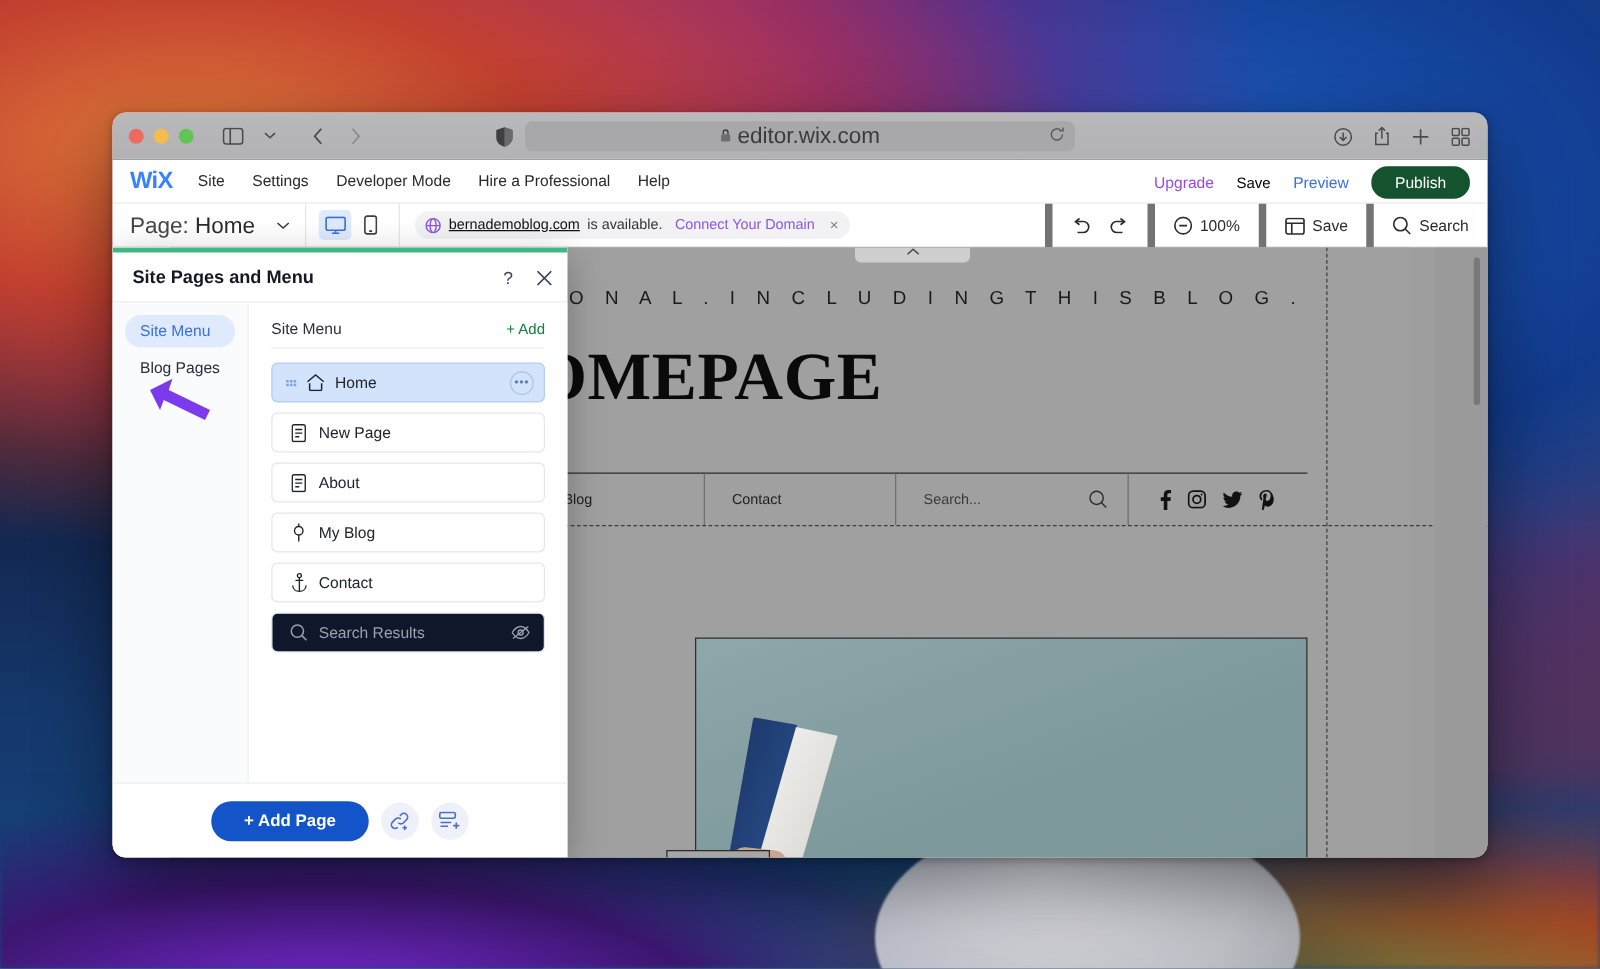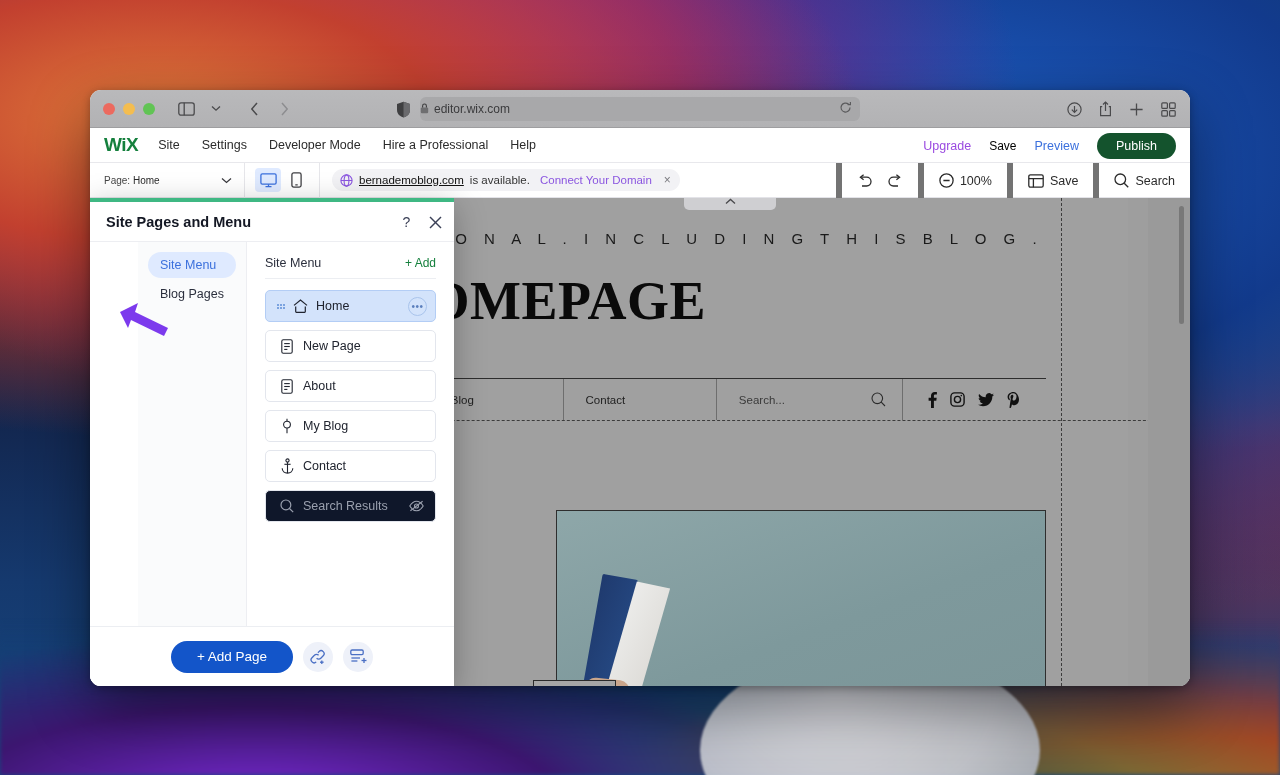--- a/index.html
+++ b/index.html
@@ -78,44 +78,44 @@
     width: 26px; height: 24px;
     display: flex; align-items: center; justify-content: center;
     color: #4a4a4c;
   }
   .urlbar {
     position: absolute;
     left: 50%; transform: translateX(-50%);
     width: 440px; height: 24px;
     background: #a8a8aa;
     border-radius: 6px;
-    display: flex; align-items: center; justify-content: flex-start;
+    display: flex; align-items: center; justify-content: center;
     gap: 5px;
-    font-size: 12px; color: #3b3b3d;
+    font-size: 18px; color: #3b3b3d;
   }
   .urlbar .reload { position: absolute; right: 8px; top: 4px; color: #5b5b5d; }
   .shield { position: absolute; left: 306px; top: 11px; }
   .sb-right {
     position: absolute; right: 14px; top: 0; height: 38px;
     display: flex; align-items: center; gap: 17px; color: #4a4a4c;
   }
 
   
   .wix-top {
     height: 35px;
     background: #fff;
     display: flex; align-items: center;
     padding: 0 14px;
     position: relative;
     border-bottom: 1px solid #e8e8ec;
   }
   .wix-logo {
     font-family: "Liberation Sans", sans-serif;
     font-weight: 700; font-size: 19px; letter-spacing: -.5px;
-    color: #15803d; margin-right: 20px;
+    color: #3b82f6; margin-right: 20px;
   }
   .wix-menu { display: flex; align-items: center; gap: 22px; }
   .wix-menu span { font-size: 12.5px; color: #2b2b2b; }
   .wix-top-right {
     position: absolute; right: 14px; top: 0; height: 35px;
     display: flex; align-items: center; gap: 18px;
   }
   .lnk-upgrade { font-size: 12.5px; color: #9a4ae0; }
   .lnk-save    { font-size: 12px; color: #000000; }
   .lnk-preview { font-size: 12.5px; color: #3b70dd; }
@@ -131,21 +131,21 @@
     height: 35px;
     background: #fff;
     display: flex; align-items: center;
     border-bottom: 1px solid #e3e3e8;
     position: relative;
   }
   .page-sel {
     width: 155px; height: 35px;
     display: flex; align-items: center; justify-content: space-between;
     padding: 0 12px 0 14px;
-    font-size: 10px; color: #2b2b2b;
+    font-size: 18px; color: #2b2b2b;
     border-right: 1px solid #e6e6ea;
   }
   .page-sel .lbl b { font-weight: 400; color: #464646; }
   .dev-toggle {
     display: flex; align-items: center; gap: 2px;
     padding: 0 10px;
     height: 35px;
     border-right: 1px solid #e6e6ea;
   }
   .dev-ic {
@@ -330,21 +330,21 @@
     padding: 0 13px 0 16px;
     position: relative;
     border-bottom: 1px solid #edeef2;
   }
   .dlg-title { font-size: 14.5px; font-weight: 700; color: #141824; }
   .dlg-header .acts {
     position: absolute; right: 12px; top: 0; height: 40px;
     display: flex; align-items: center; gap: 15px;
     color: #3b4057;
   }
-  .dlg-body { flex: 1; display: flex; min-height: 0; padding-left: 48px; }
+  .dlg-body { flex: 1; display: flex; min-height: 0; }
   .dlg-left {
     width: 109px;
     background: #fafbfc;
     padding: 10px 0 0 0;
     border-right: 1px solid #edeef2;
   }
   .side-tab {
     margin: 0 10px 3px 10px;
     height: 26px; border-radius: 13px;
     display: flex; align-items: center;
@@ -403,21 +403,21 @@
     display: flex; align-items: center; justify-content: center;
     gap: 10px;
     border-top: 1px solid #eceef2;
     background: #fff;
   }
   .btn-addpage {
     background: #1355c9; color: #fff;
     border: none;
     height: 32px; padding: 0 26px;
     border-radius: 16px;
-    font-size: 13.5px; font-weight: 400;
+    font-size: 13.5px; font-weight: 700;
   }
   .circ-btn {
     width: 30px; height: 30px; border-radius: 50%;
     background: #eef1f9;
     display: flex; align-items: center; justify-content: center;
     color: #4a6fc4;
   }
 
   
   .arrow-annot {

